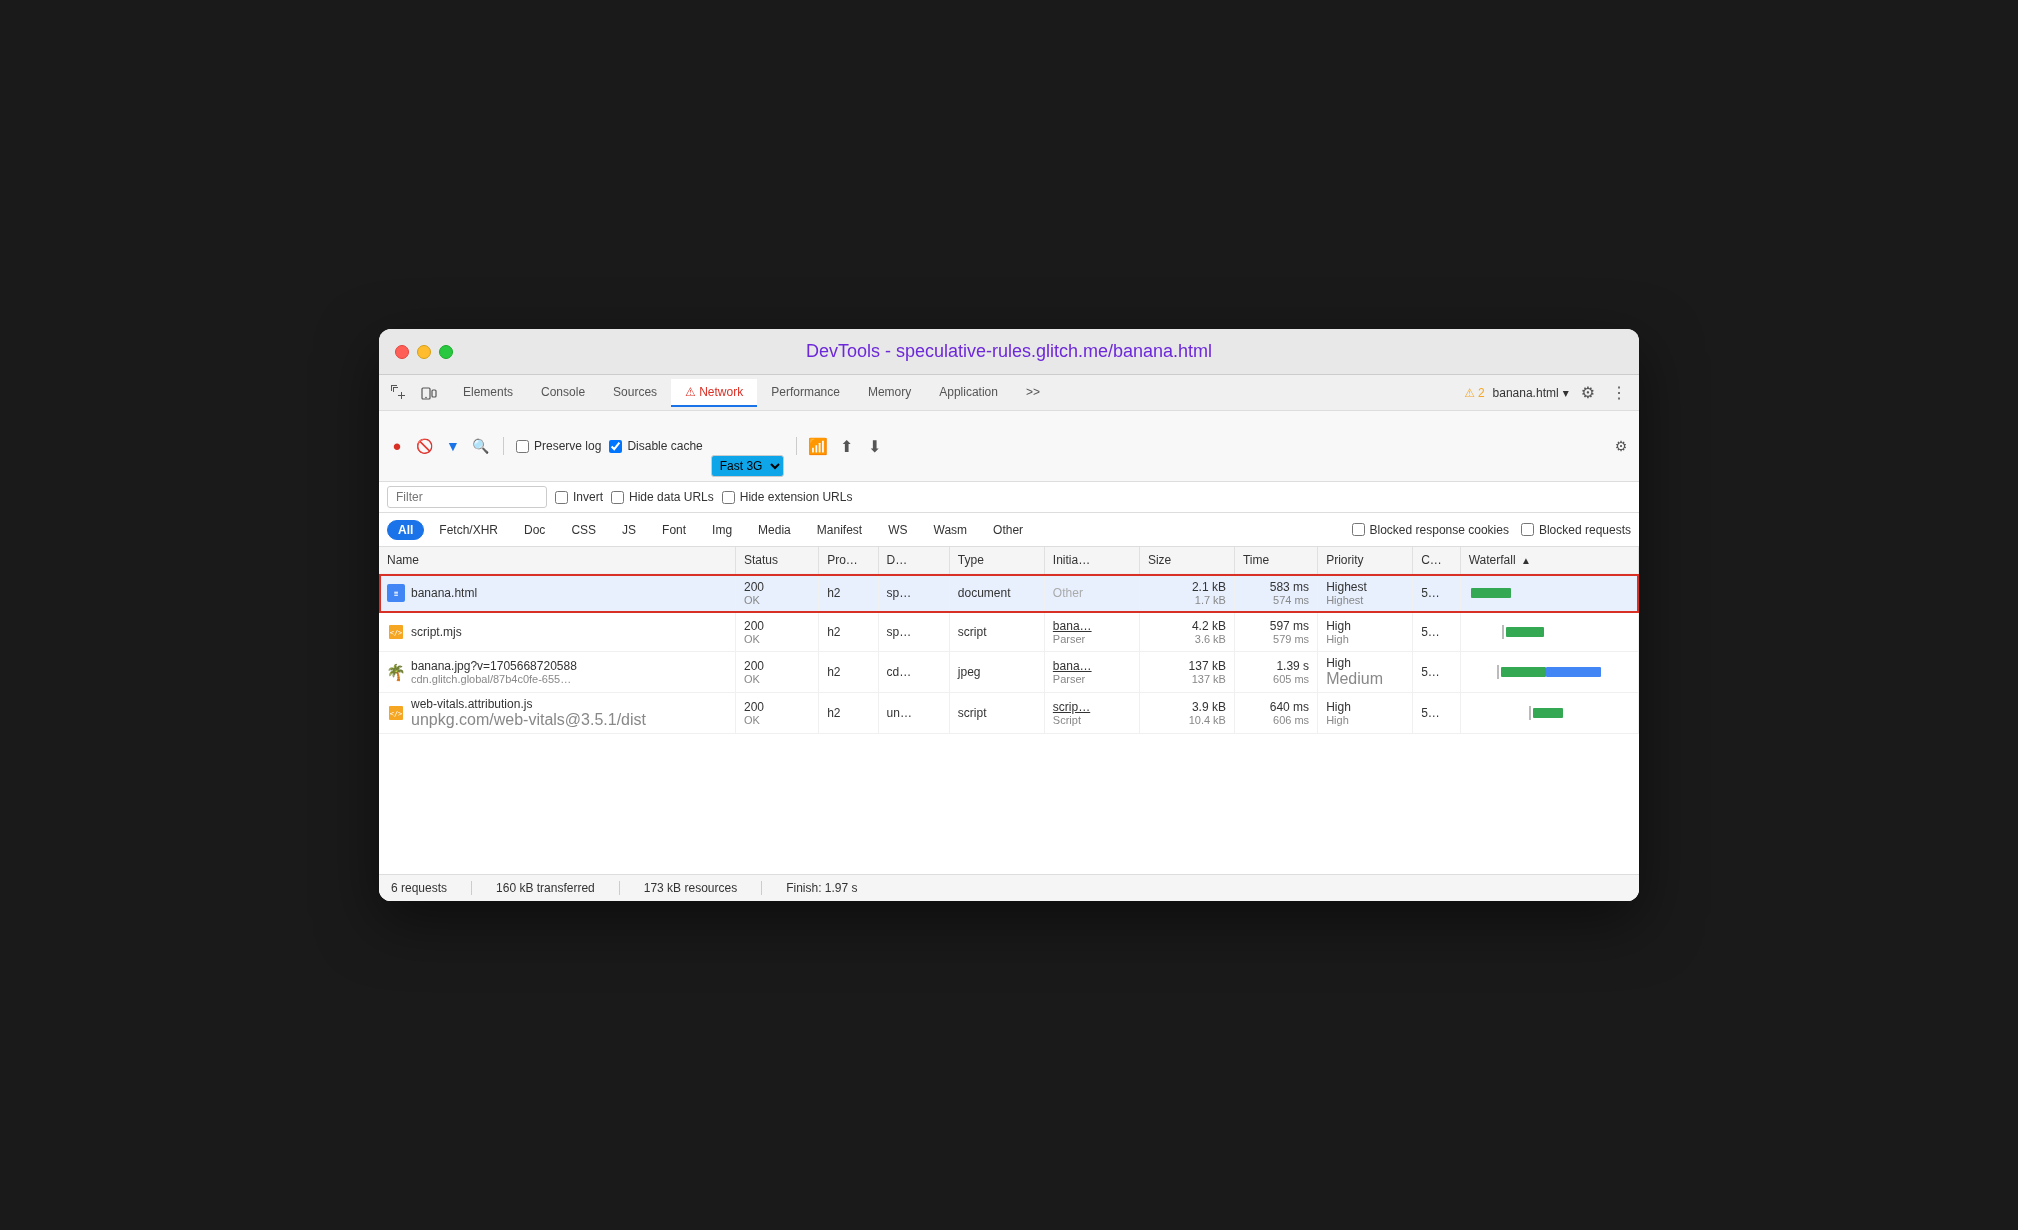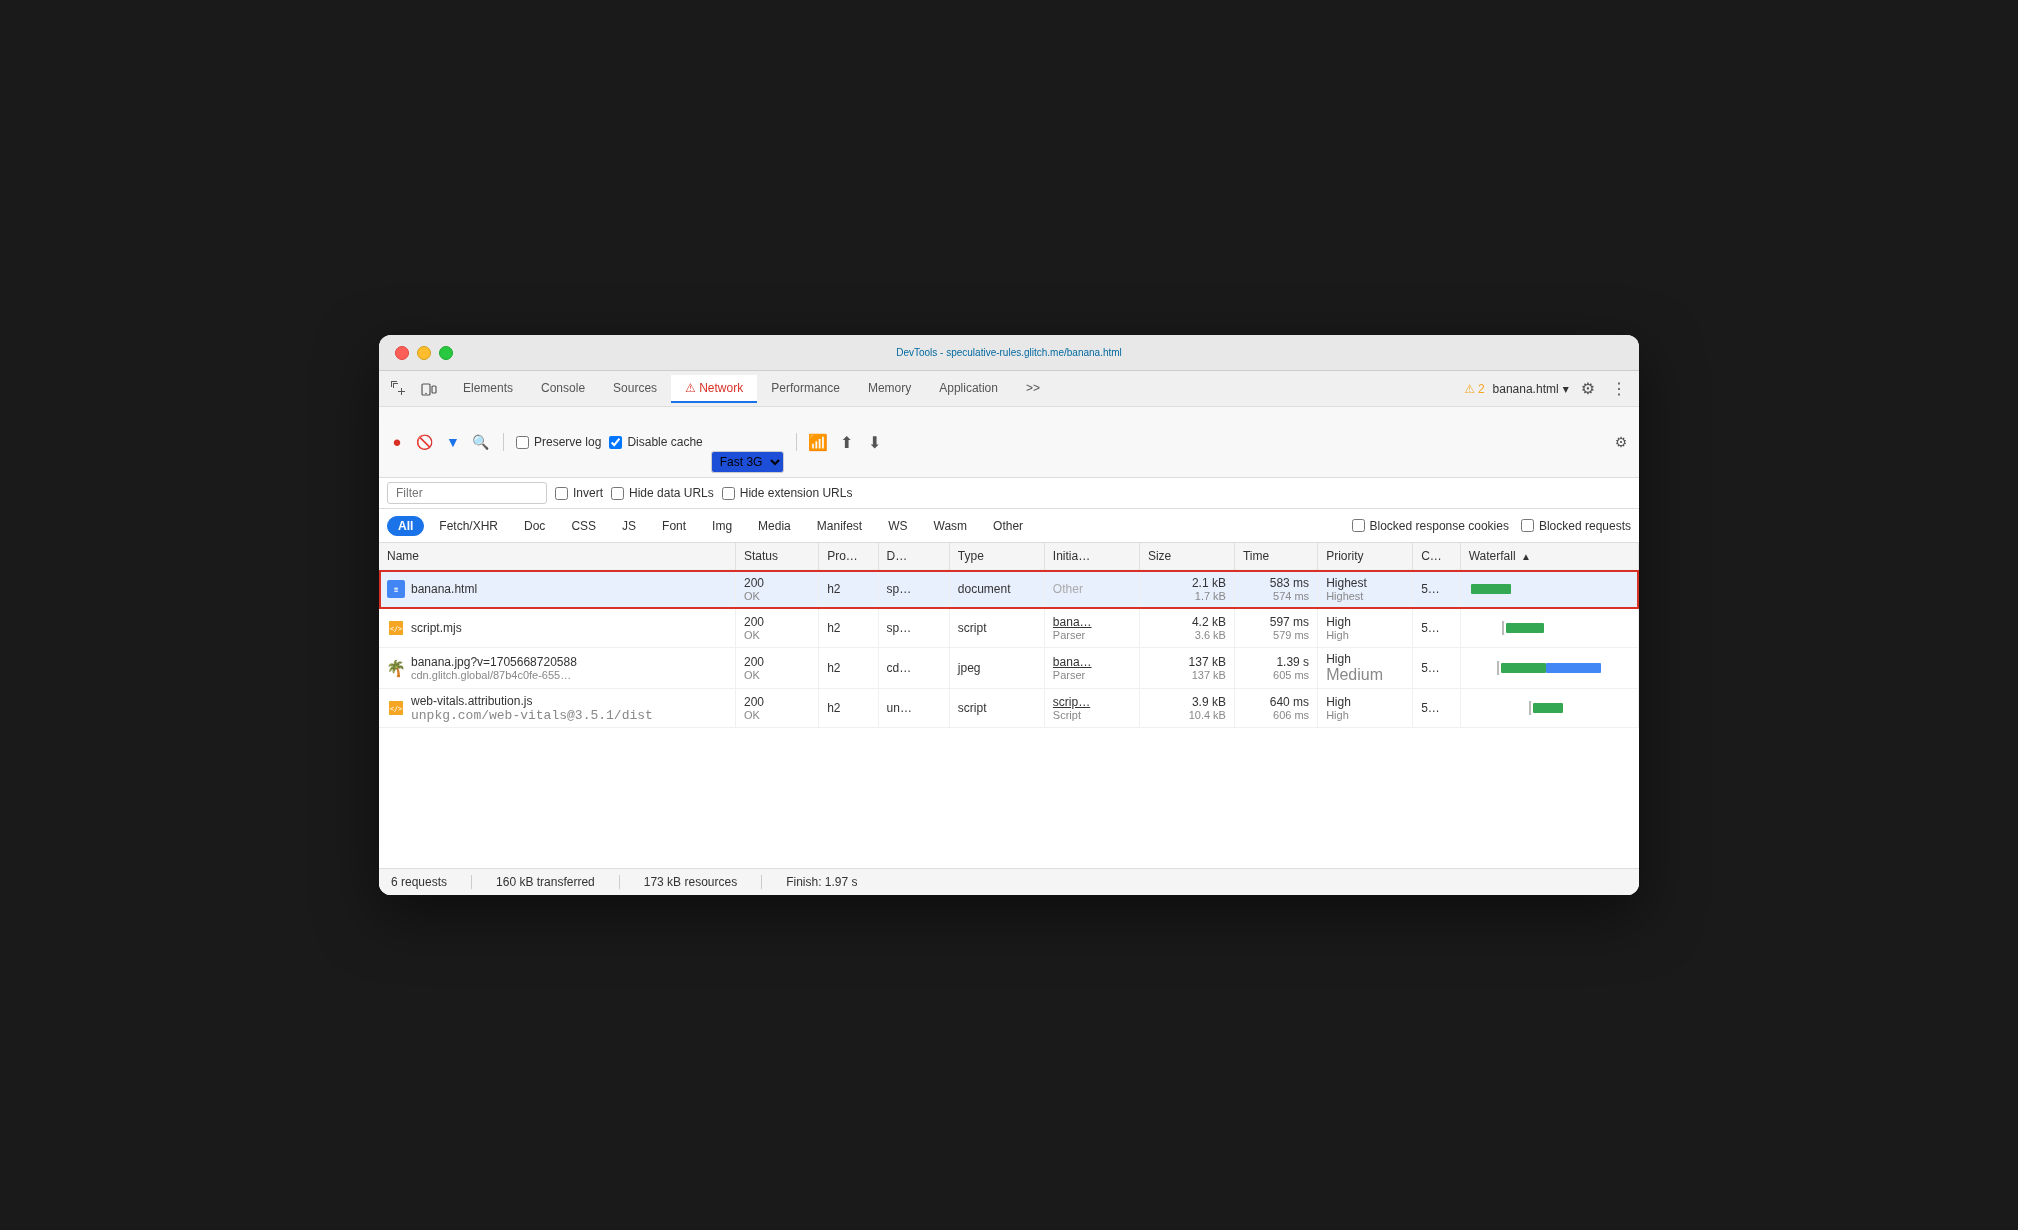--- a/index.html
+++ b/index.html
@@ -31,23 +31,23 @@
       position: absolute;
       left: 16px;
       display: flex;
       gap: 8px;
     }
     .wc { width: 14px; height: 14px; border-radius: 50%; cursor: pointer; }
     .wc-red { background: #ff5f57; border: 1px solid #e0443e; }
     .wc-yellow { background: #febc2e; border: 1px solid #d4a017; }
     .wc-green { background: #28c840; border: 1px solid #1aab29; }
     .title-text {
-      font-size: 10px;
+      font-size: 18px;
       font-weight: 500;
-      color: #0369a1;
+      color: #6d28d9;
     }
     .devtools-body {
       background: #fff;
       display: flex;
       flex-direction: column;
     }
     
     .tab-bar {
       display: flex;
       align-items: center;
@@ -137,21 +137,21 @@
       color: #333;
       cursor: pointer;
       white-space: nowrap;
     }
     .checkbox-label input { cursor: pointer; }
     .throttle-select {
       font-size: 12px;
       border: 1px solid #ccc;
       border-radius: 3px;
       padding: 2px 4px;
-      background: #1d4ed8;
+      background: #0ea5e9;
       cursor: pointer;
       margin-top: 40px;
     }
     .toolbar-sep { width: 1px; height: 18px; background: #ccc; margin: 0 4px; }
     
     .filter-row {
       display: flex;
       align-items: center;
       border-bottom: 1px solid #ddd;
       background: #fff;
@@ -587,21 +587,21 @@
             <td class="name-col">
               <div class="name-cell">
                 <div class="file-icon">
                   <svg width="16" height="16" viewBox="0 0 16 16">
                       <rect x="1" y="1" width="14" height="14" rx="1" fill="#f5a623"></rect>
                       <text x="8" y="11" text-anchor="middle" fill="white" font-size="7" font-family="monospace">&lt;/&gt;</text>
                     </svg>
                 </div>
                 <div>
                   <div>web-vitals.attribution.js</div>
-                  <div style="font-size:13px;color:#888;font-family:Liberation Mono, monospace;">unpkg.com/web-vitals@3.5.1/dist</div>
+                  <div style="font-size:16px;color:#888;">unpkg.com/web-vitals@3.5.1/dist</div>
                 </div>
               </div>
             </td>
             <td>
               <div>200</div>
               <div style="font-size:11px;color:#888;">OK</div>
             </td>
             <td>h2</td>
             <td>un…</td>
             <td>script</td>

